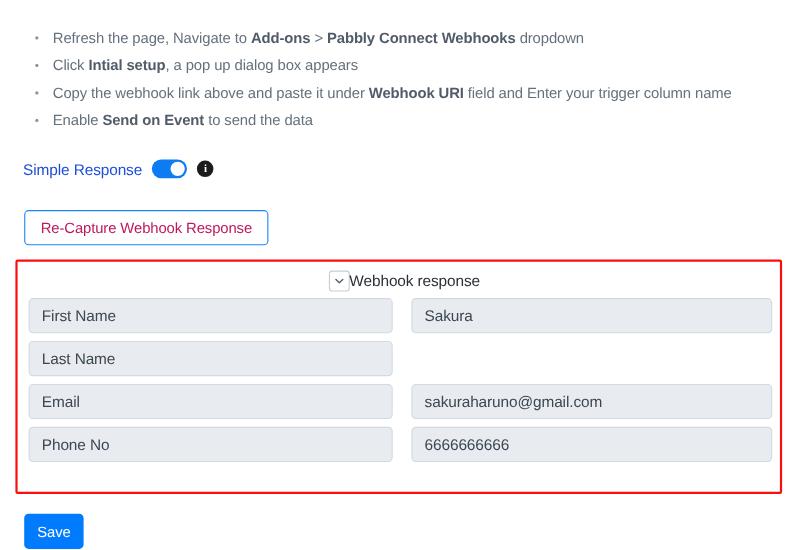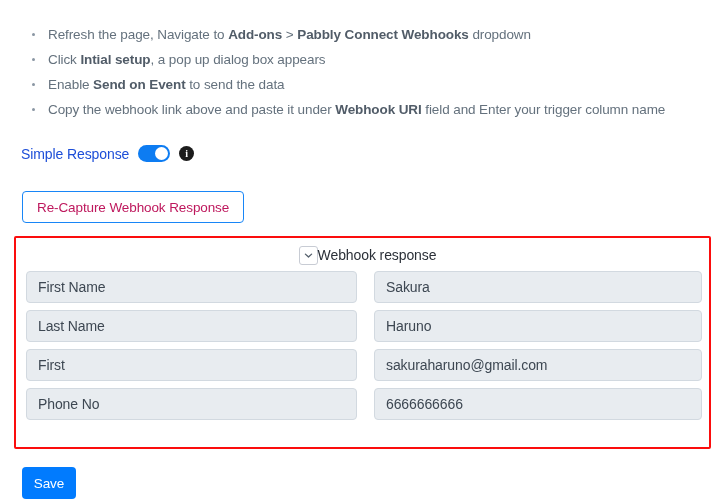--- a/index.html
+++ b/index.html
@@ -219,22 +219,22 @@
   }
 </style>
 </head>
 <body>
 
 <div class="page">
 
   <ul class="instructions">
       <li><span>Refresh the page, Navigate to </span><b>Add-ons</b><span> &gt; </span><b>Pabbly Connect Webhooks</b><span> dropdown</span></li>
       <li><span>Click </span><b>Intial setup</b><span>, a pop up dialog box appears</span></li>
+      <li><span>Copy the webhook link above and paste it under </span><b>Webhook URI</b><span> field and Enter your trigger column name</span></li>
       <li><span>Enable </span><b>Send on Event</b><span> to send the data</span></li>
-      <li><span>Copy the webhook link above and paste it under </span><b>Webhook URI</b><span> field and Enter your trigger column name</span></li>
     </ul>
 
   <div class="simple-response-row">
     <span class="simple-response-label">Simple Response</span>
     <div class="toggle">
       <div class="knob"></div>
     </div>
     <div class="info-icon">i</div>
   </div>
 
@@ -253,26 +253,23 @@
 
     <div class="fields">
         <div class="field-row">
           <div class="field-key">First Name</div>
           <div class="field-val"><span>Sakura</span><span class="resize-grip"><svg width="11" height="11" viewBox="0 0 11 11" aria-hidden="true">
                 <path d="M10 4 L4 10 M10 7.5 L7.5 10" stroke="#8d97a2" stroke-width="1" fill="none"></path>
               </svg></span></div>
         </div>
         <div class="field-row">
           <div class="field-key">Last Name</div>
-          <div class="field-val"><span>Haruno</span><span class="resize-grip"><svg width="11" height="11" viewBox="0 0 11 11" aria-hidden="true">
-                <path d="M10 4 L4 10 M10 7.5 L7.5 10" stroke="#8d97a2" stroke-width="1" fill="none"></path>
-              </svg></span></div>
-        </div>
-        <div class="field-row">
-          <div class="field-key">First</div>
+        </div>
+        <div class="field-row">
+          <div class="field-key">Email</div>
           <div class="field-val"><span>sakuraharuno@gmail.com</span><span class="resize-grip"><svg width="11" height="11" viewBox="0 0 11 11" aria-hidden="true">
                 <path d="M10 4 L4 10 M10 7.5 L7.5 10" stroke="#8d97a2" stroke-width="1" fill="none"></path>
               </svg></span></div>
         </div>
         <div class="field-row">
           <div class="field-key">Phone No</div>
           <div class="field-val"><span>6666666666</span><span class="resize-grip"><svg width="11" height="11" viewBox="0 0 11 11" aria-hidden="true">
                 <path d="M10 4 L4 10 M10 7.5 L7.5 10" stroke="#8d97a2" stroke-width="1" fill="none"></path>
               </svg></span></div>
         </div>

